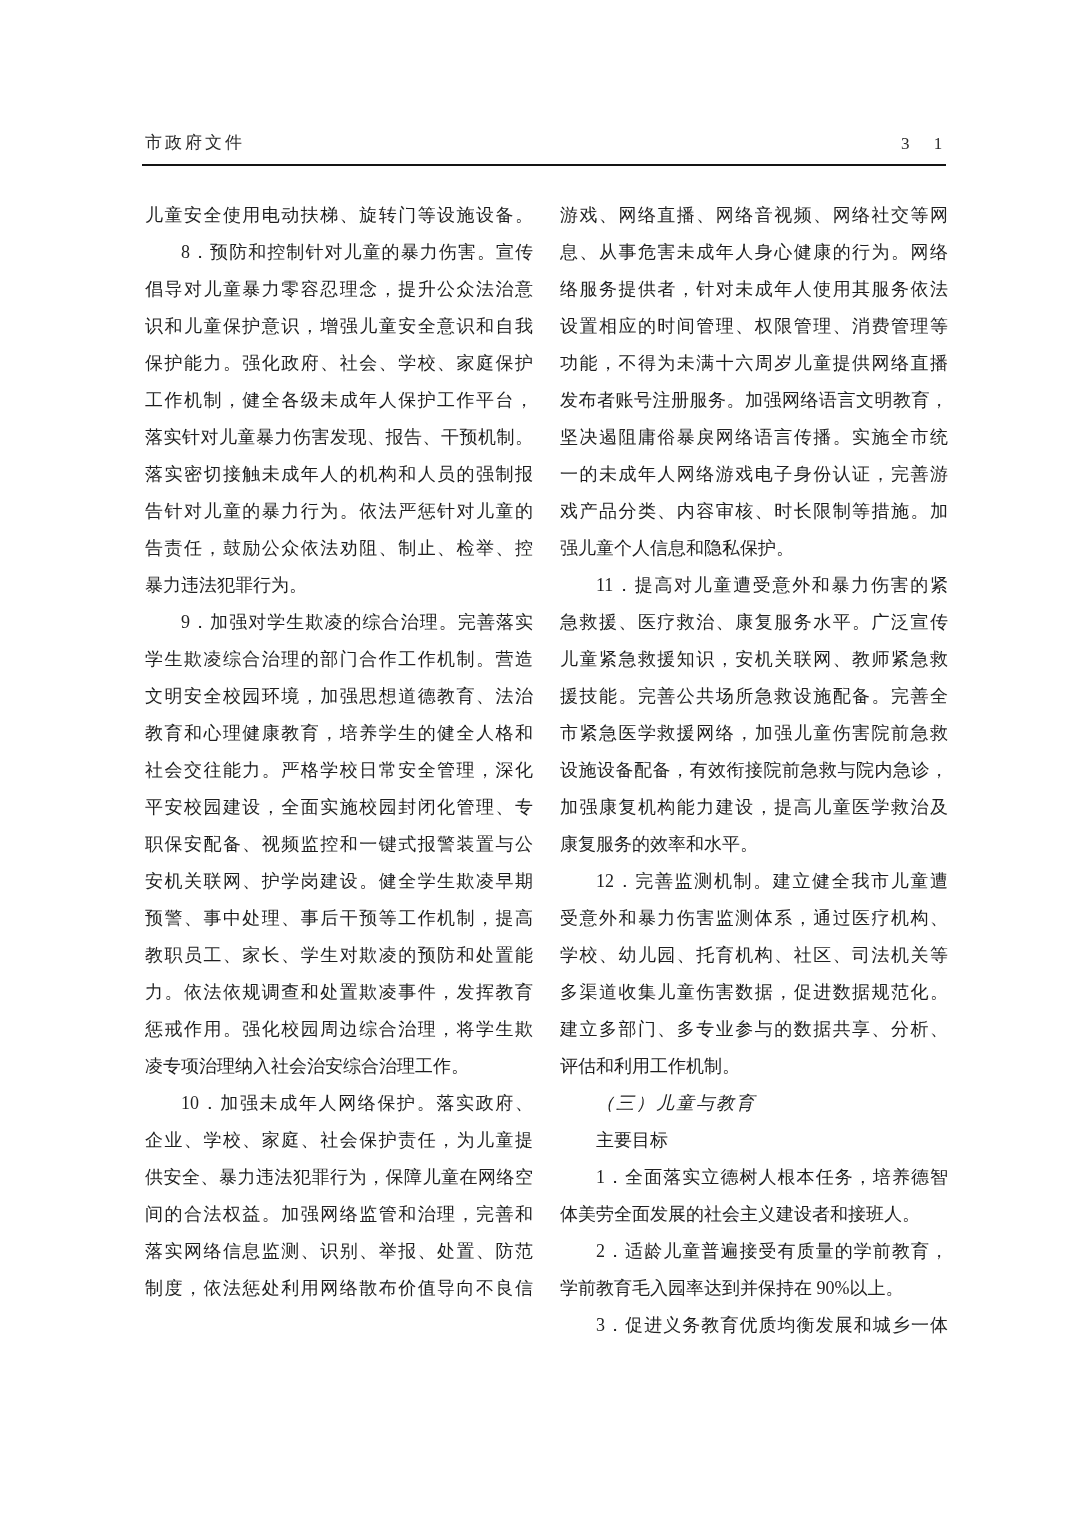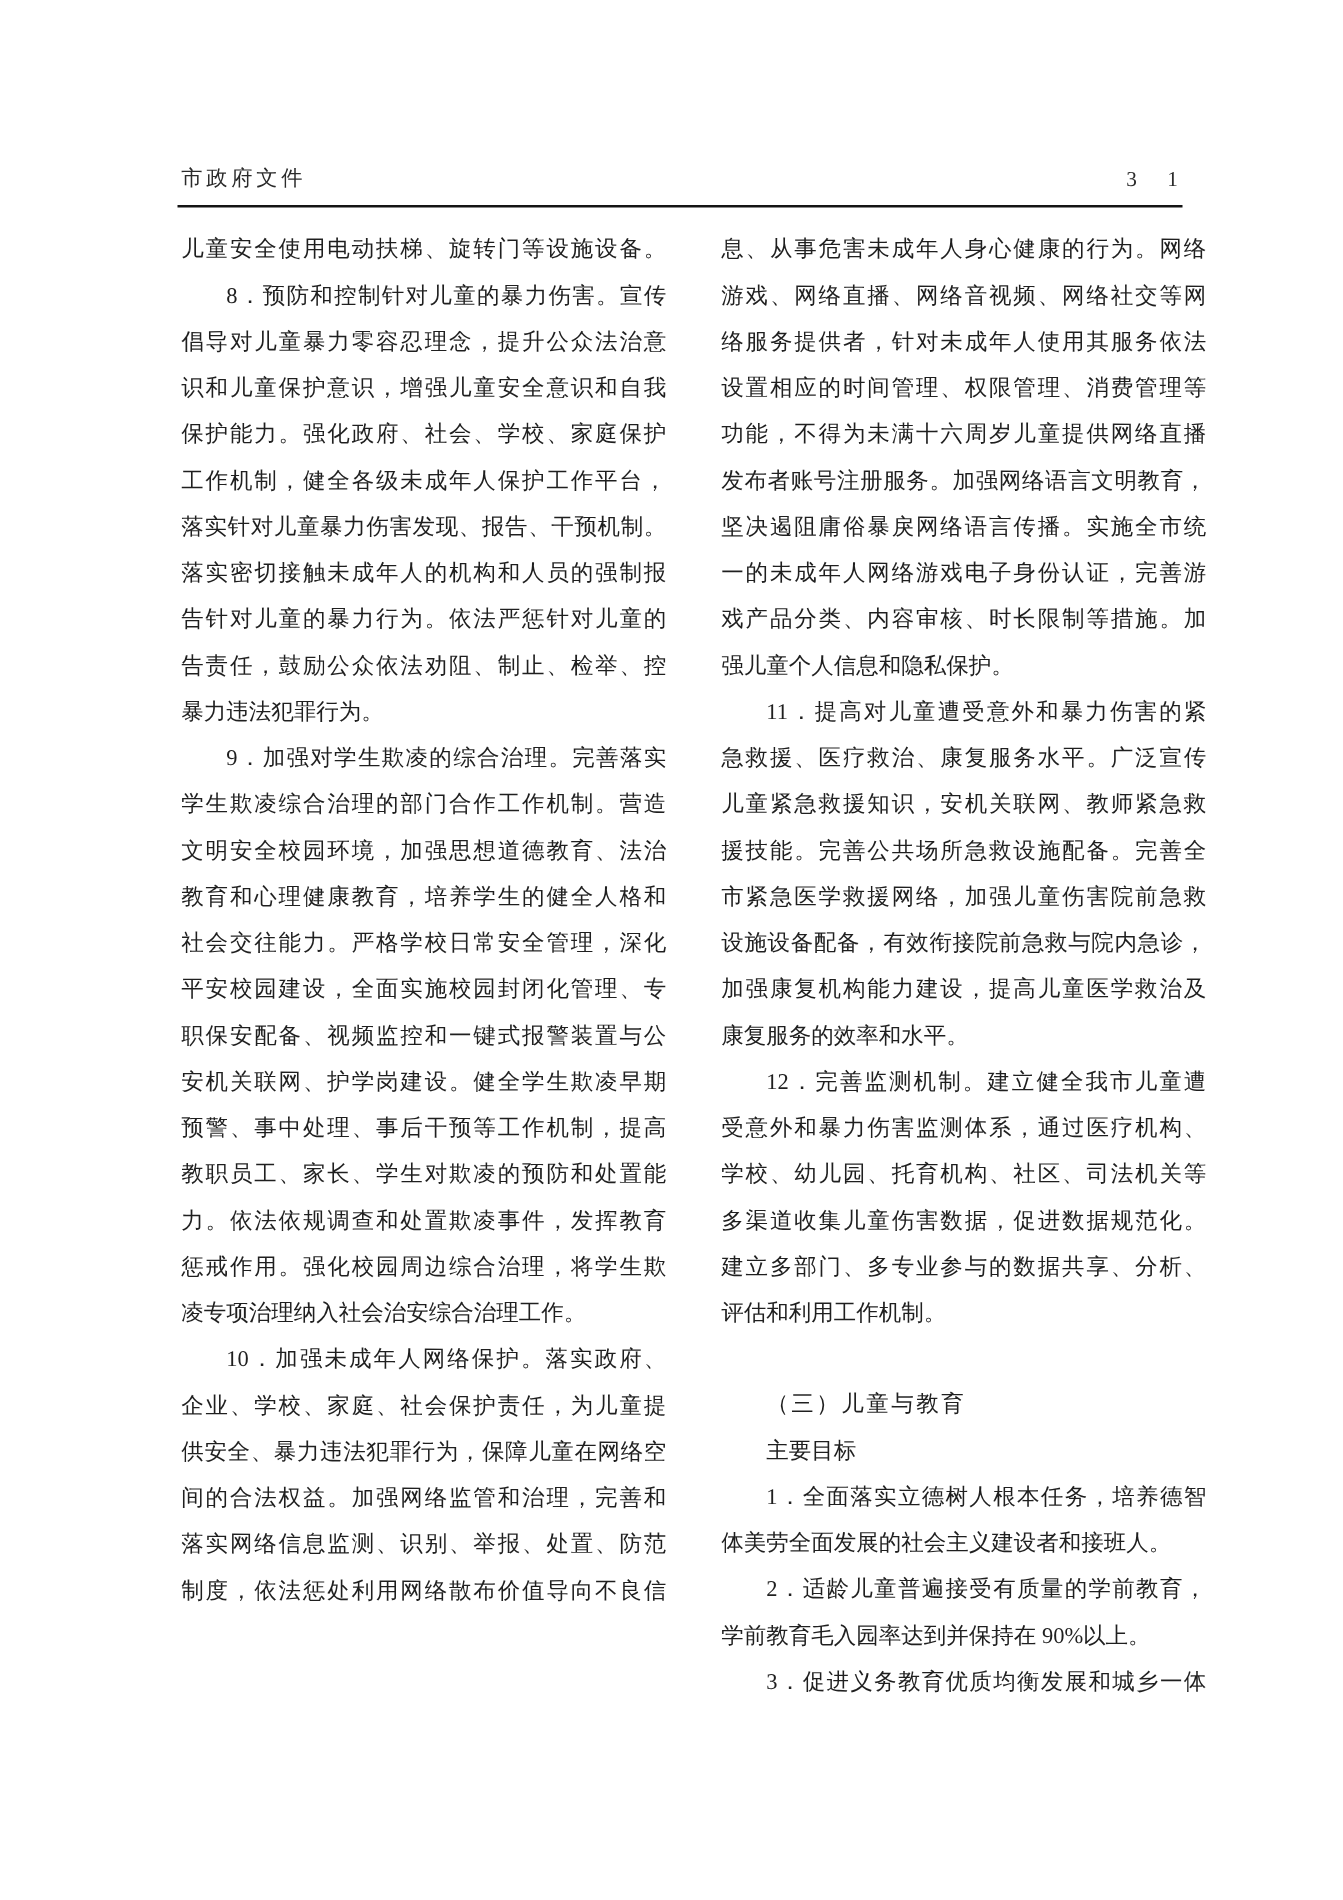--- a/index.html
+++ b/index.html
@@ -37,23 +37,23 @@
     position: absolute;
     left: 142px;
     top: 164px;
     width: 804px;
     height: 2px;
     background: #141414;
   }
   .doc-body {
     position: absolute;
     left: 145px;
-    top: 181px;
+    top: 197px;
     display: flex;
-    gap: 44px;
+    gap: 27px;
   }
   .col {
     width: 388px;
   }
   .line {
     height: 37px;
     line-height: 37px;
     font-size: 18px;
     color: #1f1f1f;
     text-align: justify;
@@ -61,22 +61,22 @@
     overflow: hidden;
     white-space: normal;
   }
   .line.fill {
     text-align-last: justify;
   }
   .line.indent {
     padding-left: 36px;
   }
   .line.kai {
+    font-style: italic;
     letter-spacing: 2px;
-    margin-top: 36px;
   }
 </style>
 </head>
 <body>
 
 <div class="page">
   <div class="doc-header-title">市政府文件</div>
   <div class="doc-page-number">3 1</div>
   <div class="header-rule"></div>
 
@@ -107,22 +107,22 @@
         <div class="line fill">惩戒作用。强化校园周边综合治理，将学生欺</div>
         <div class="line">凌专项治理纳入社会治安综合治理工作。</div>
         <div class="line fill indent">10．加强未成年人网络保护。落实政府、</div>
         <div class="line fill">企业、学校、家庭、社会保护责任，为儿童提</div>
         <div class="line fill">供安全、暴力违法犯罪行为，保障儿童在网络空</div>
         <div class="line fill">间的合法权益。加强网络监管和治理，完善和</div>
         <div class="line fill">落实网络信息监测、识别、举报、处置、防范</div>
         <div class="line fill">制度，依法惩处利用网络散布价值导向不良信</div>
       </section>
     <section class="col" id="col-right">
+        <div class="line fill">游戏、网络直播、网络音视频、网络社交等网</div>
         <div class="line fill">息、从事危害未成年人身心健康的行为。网络</div>
-        <div class="line fill">游戏、网络直播、网络音视频、网络社交等网</div>
         <div class="line fill">络服务提供者，针对未成年人使用其服务依法</div>
         <div class="line fill">设置相应的时间管理、权限管理、消费管理等</div>
         <div class="line fill">功能，不得为未满十六周岁儿童提供网络直播</div>
         <div class="line fill">发布者账号注册服务。加强网络语言文明教育，</div>
         <div class="line fill">坚决遏阻庸俗暴戾网络语言传播。实施全市统</div>
         <div class="line fill">一的未成年人网络游戏电子身份认证，完善游</div>
         <div class="line fill">戏产品分类、内容审核、时长限制等措施。加</div>
         <div class="line">强儿童个人信息和隐私保护。</div>
         <div class="line fill indent">11．提高对儿童遭受意外和暴力伤害的紧</div>
         <div class="line fill">急救援、医疗救治、康复服务水平。广泛宣传</div>

